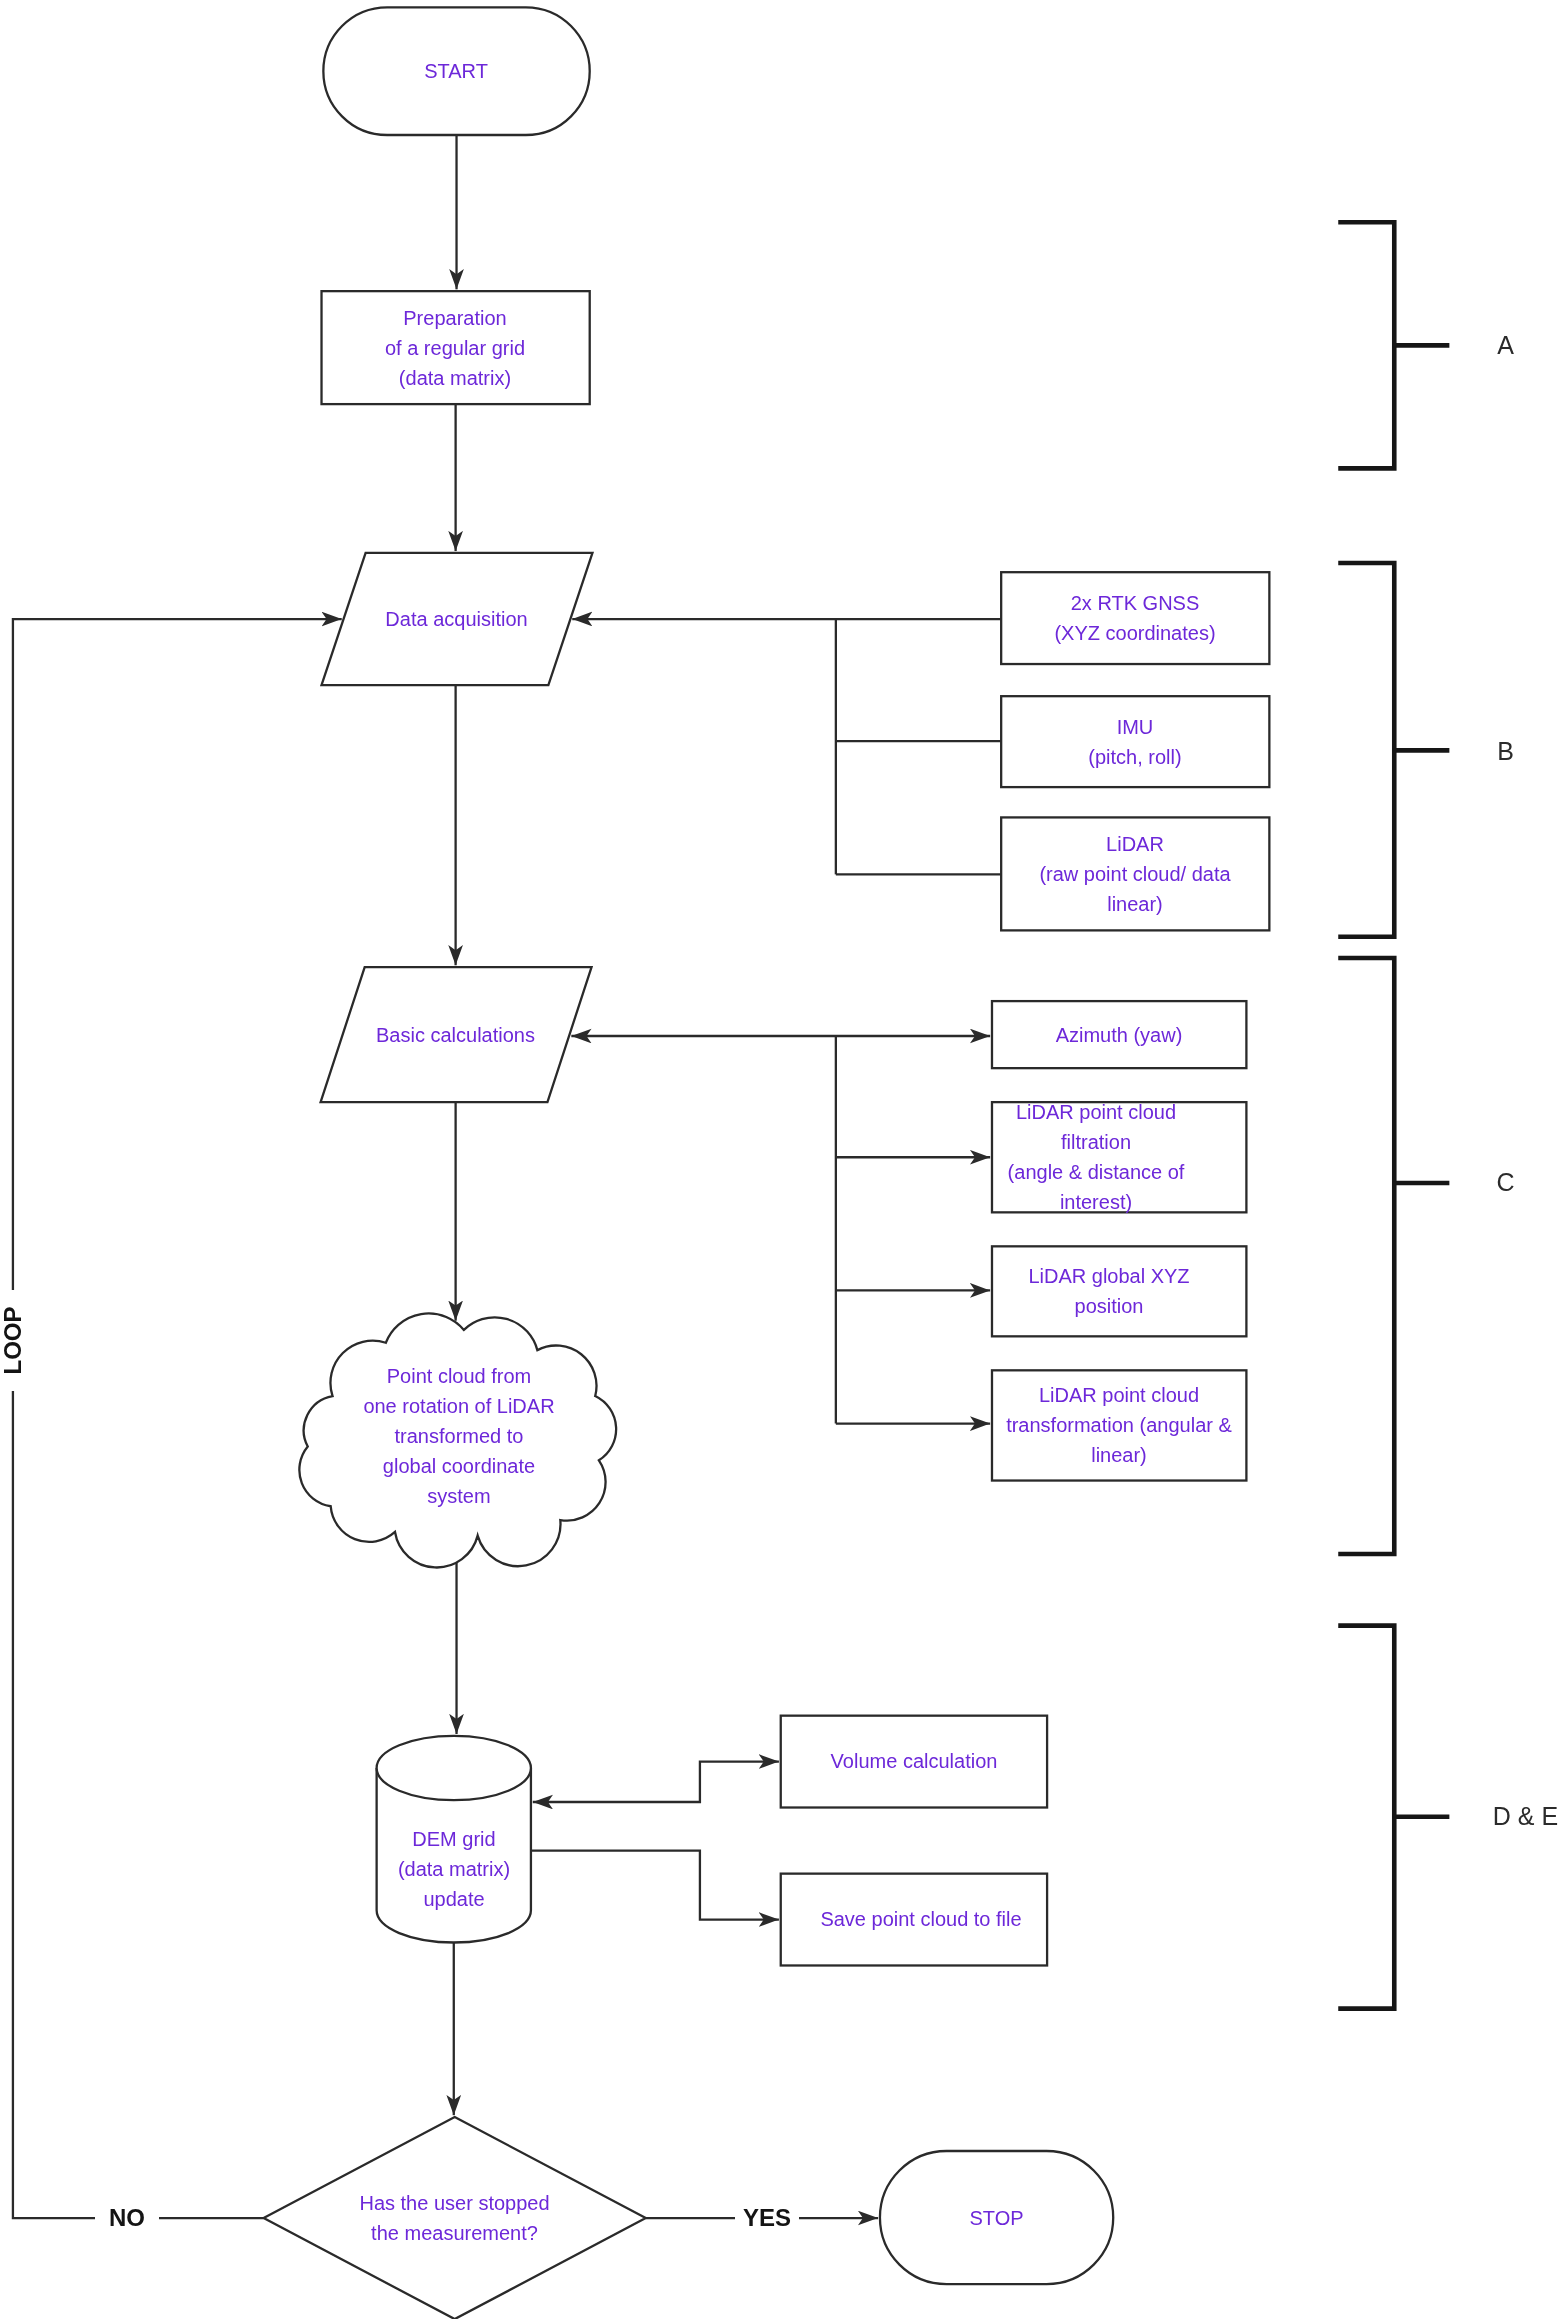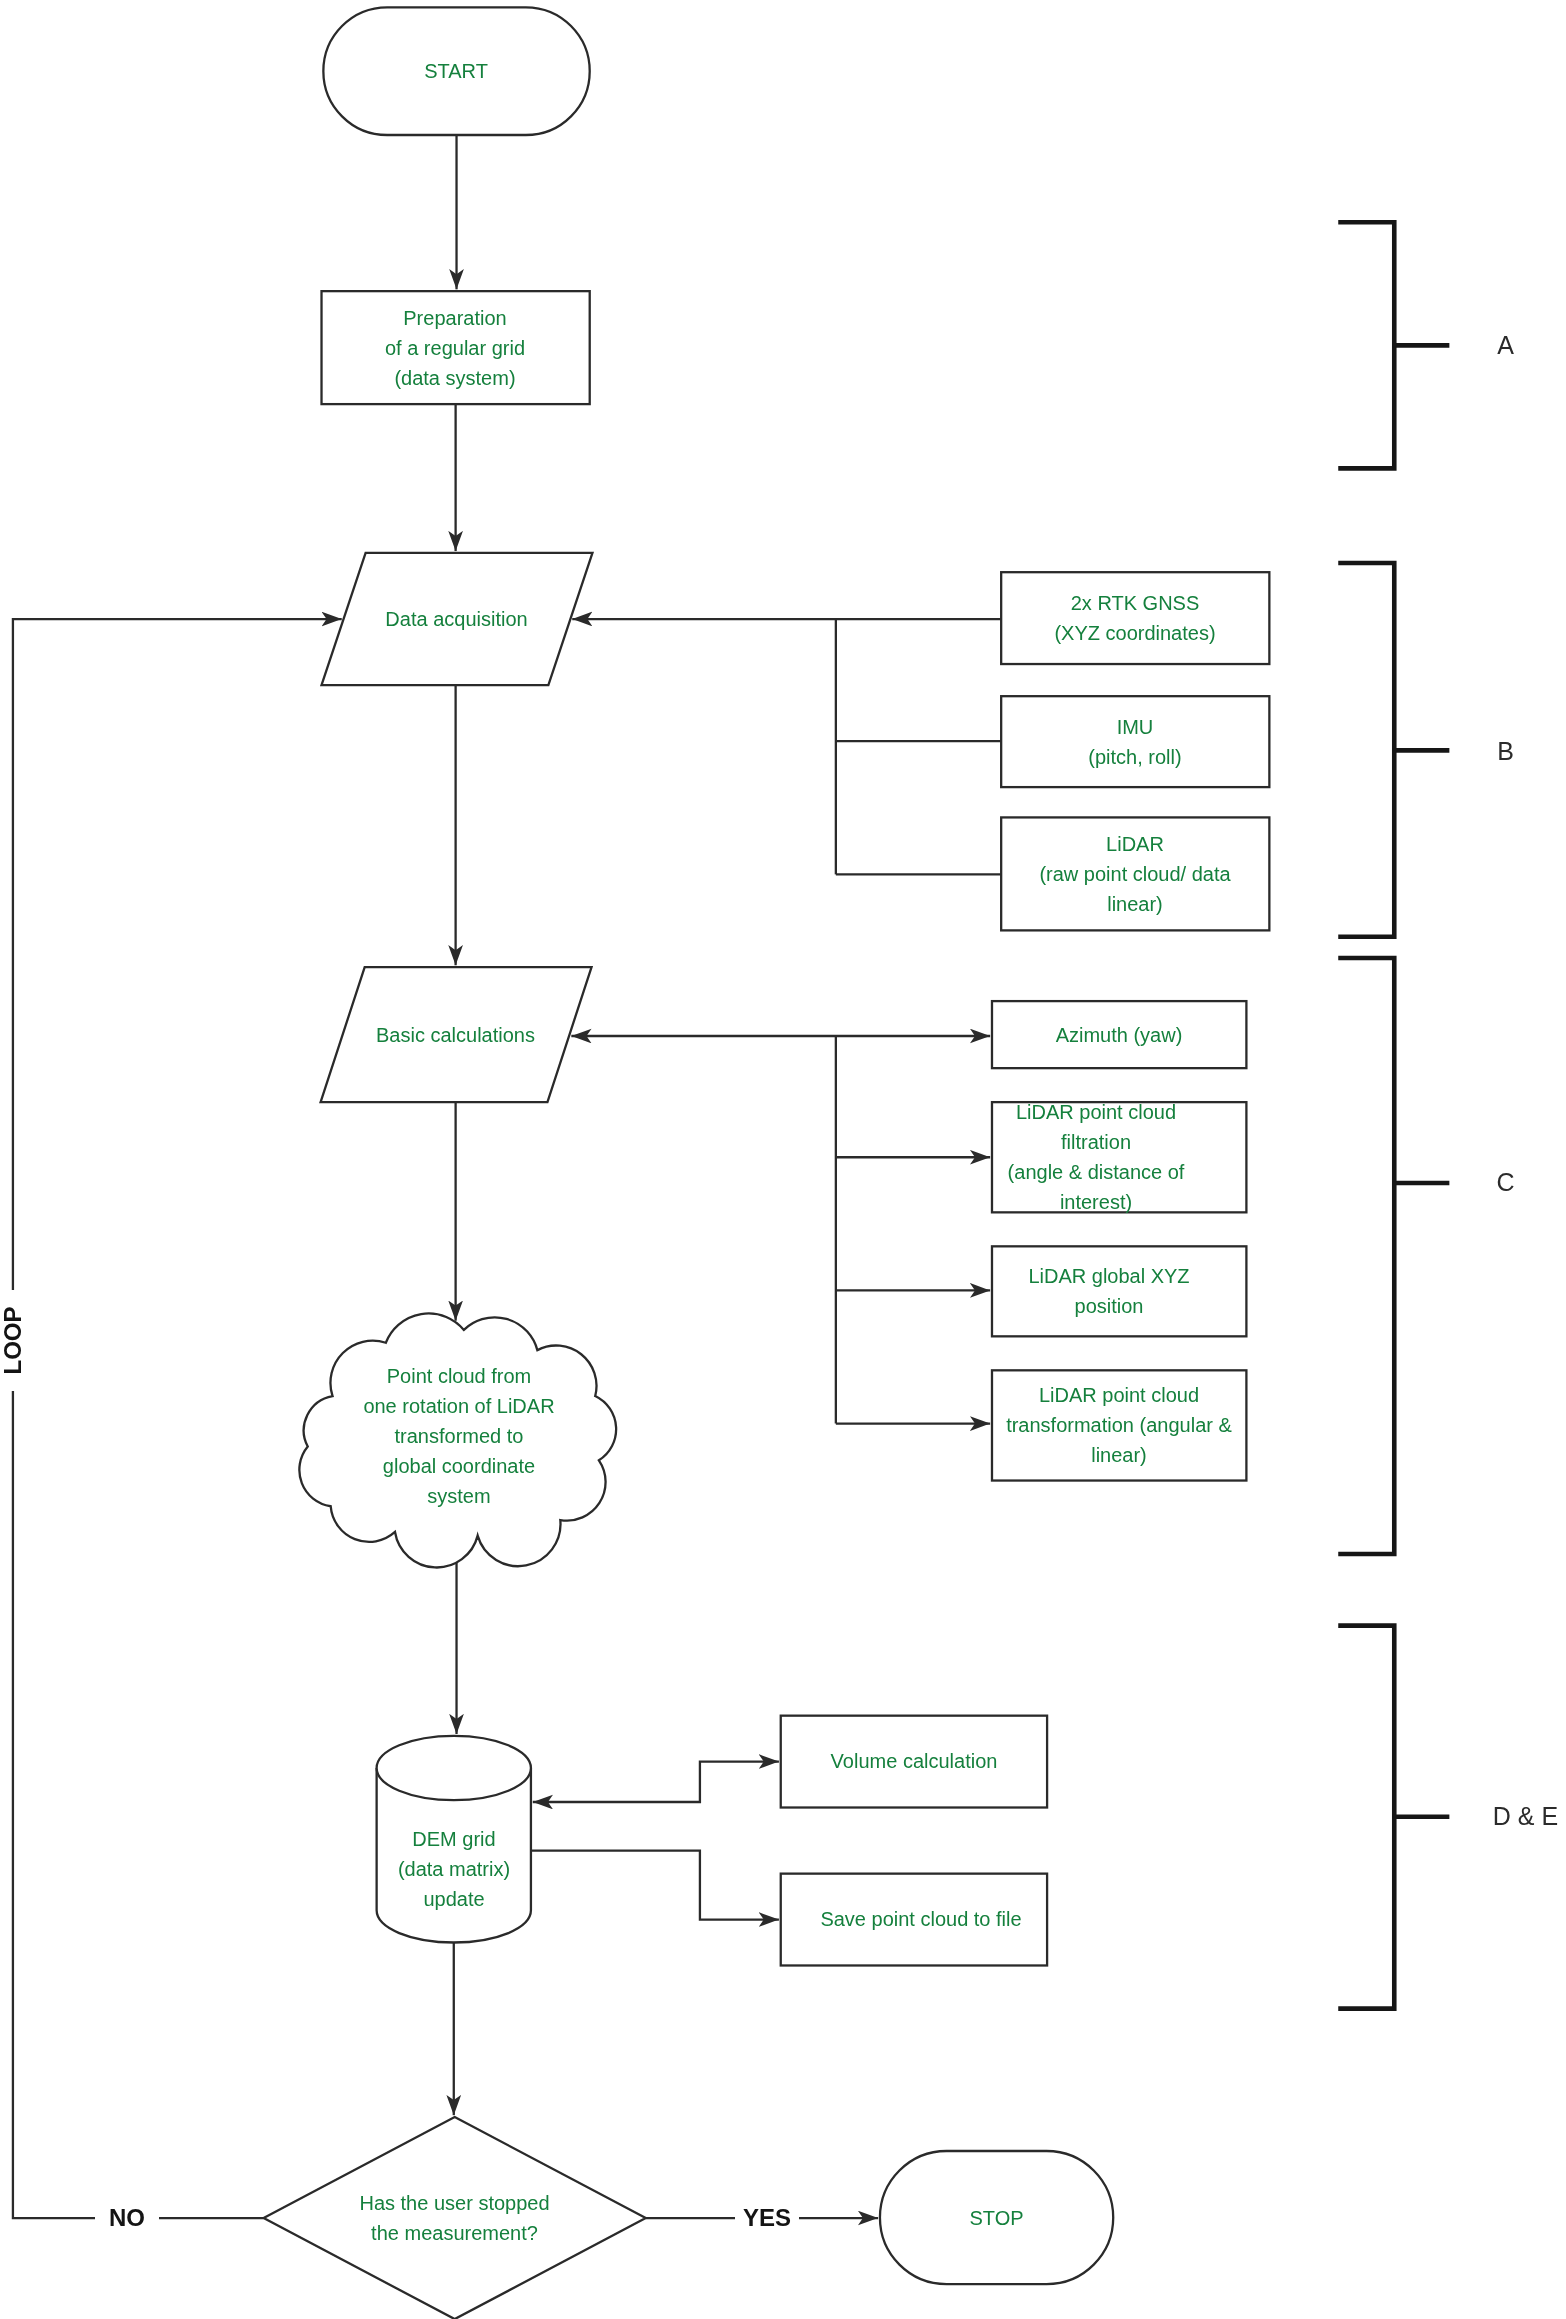--- a/index.html
+++ b/index.html
@@ -1,21 +1,21 @@
 <!DOCTYPE html>
 <html style="font-size:14.7px"><head>
 <meta charset="utf-8">
 <style>
   html,body{margin:0;padding:0;background:#ffffff;}
   .page{position:relative;width:1567px;height:2320px;background:#ffffff;overflow:hidden;
         font-family:"Liberation Sans",sans-serif;}
   .layer{position:absolute;left:0;top:0;}
   .lbl{position:absolute;display:flex;align-items:center;justify-content:center;
        text-align:center;white-space:pre-line;
-       font:20px/1.5 "Liberation Sans",sans-serif;color:#15803d;pointer-events:none;}
+       font:20px/1.5 "Liberation Sans",sans-serif;color:#6d28d9;pointer-events:none;}
   .edge-lbl{position:absolute;display:flex;align-items:center;justify-content:center;
        font-weight:bold;font-size:24px;color:#141414;background:#ffffff;
        font-family:"Liberation Sans",sans-serif;height:31px;}
   .bracket-lbl{position:absolute;display:flex;align-items:center;justify-content:center;
        font-size:25px;color:#2b2b2b;font-family:"Liberation Sans",sans-serif;}
   .rot{transform:rotate(-90deg);transform-origin:center center;}
 </style>
 </head>
 <body>
 
@@ -95,21 +95,21 @@
       <path d="M1457,242 H1518 V510 H1457 M1518,376 H1578"></path>
       <path d="M1457,613 H1518 V1020 H1457 M1518,817 H1578"></path>
       <path d="M1457,1043 H1518 V1692 H1457 M1518,1288 H1578"></path>
       <path d="M1457,1770 H1518 V2187 H1457 M1518,1978 H1578"></path>
     </g>
   </svg>
 
   <div class="lbl" style="left:323px;top:7.3px;width:266px;height:128px">START</div>
   <div class="lbl" style="left:321px;top:291px;width:268px;height:113px">Preparation
 of a regular grid
-(data system)</div>
+(data matrix)</div>
   <div class="lbl" style="left:321px;top:553px;width:271px;height:132px">Data acquisition</div>
   <div class="lbl" style="left:1001px;top:572px;width:268px;height:92px">2x RTK GNSS
 (XYZ coordinates)</div>
   <div class="lbl" style="left:1001px;top:696px;width:268px;height:91px">IMU
 (pitch, roll)</div>
   <div class="lbl" style="left:1001px;top:817px;width:268px;height:113px">LiDAR
 (raw point cloud/ data
 linear)</div>
   <div class="lbl" style="left:320px;top:967px;width:271px;height:135px">Basic calculations</div>
   <div class="lbl" style="left:992px;top:1001px;width:254px;height:67px">Azimuth (yaw)</div>

